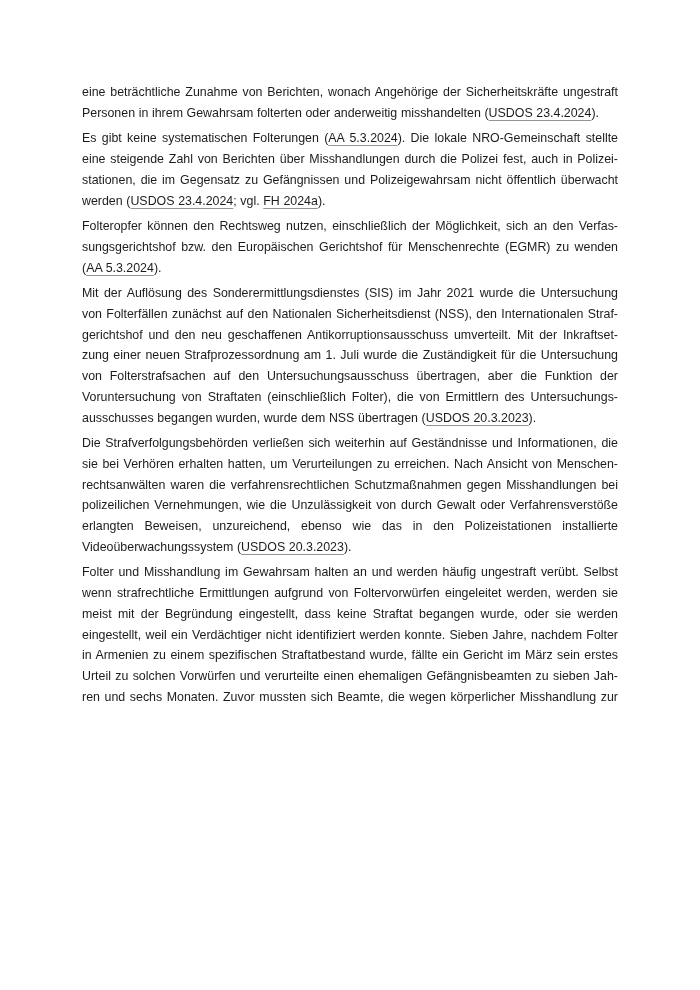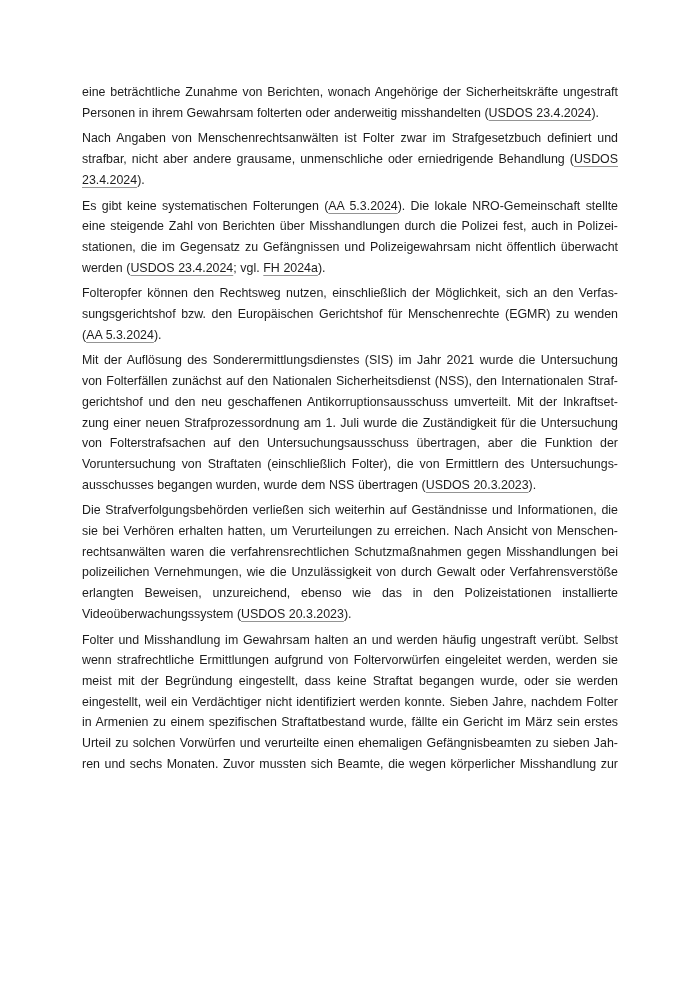--- a/index.html
+++ b/index.html
@@ -52,21 +52,20 @@
     line-height: 20.7px;
     color: #1c1c1c;
   }
 </style>
 </head>
 <body>
 
 <div class="page">
   <div class="page-body" id="paragraphs">
       <p class="para"><span>eine beträchtliche Zunahme von Berichten, wonach Angehörige der Sicherheitskräfte ungestraft Personen in ihrem Gewahrsam folterten oder anderweitig misshandelten (</span><a class="citation" href="#">USDOS 23.4.2024</a><span>).</span></p>
-      <p class="para"><span>Nach Angaben von Menschenrechtsanwälten ist Folter zwar im Strafgesetzbuch definiert und strafbar, nicht aber andere grausame, unmenschliche oder erniedrigende Behandlung (</span><a class="citation" href="#">USDOS 23.4.2024</a><span>).</span></p>
       <p class="para"><span>Es gibt keine systematischen Folterungen (</span><a class="citation" href="#">AA 5.3.2024</a><span>). Die lokale NRO-Gemeinschaft stellte eine steigende Zahl von Berichten über Misshandlungen durch die Polizei fest, auch in Polizei­stationen, die im Gegensatz zu Gefängnissen und Polizeigewahrsam nicht öffentlich überwacht werden (</span><a class="citation" href="#">USDOS 23.4.2024</a><span>; vgl. </span><a class="citation" href="#">FH 2024a</a><span>).</span></p>
       <p class="para"><span>Folteropfer können den Rechtsweg nutzen, einschließlich der Möglichkeit, sich an den Verfas­sungsgerichtshof bzw. den Europäischen Gerichtshof für Menschenrechte (EGMR) zu wenden (</span><a class="citation" href="#">AA 5.3.2024</a><span>).</span></p>
       <p class="para"><span>Mit der Auflösung des Sonderermittlungsdienstes (SIS) im Jahr 2021 wurde die Untersuchung von Folterfällen zunächst auf den Nationalen Sicherheitsdienst (NSS), den Internationalen Straf­gerichtshof und den neu geschaffenen Antikorruptionsausschuss umverteilt. Mit der Inkraftset­zung einer neuen Strafprozessordnung am 1. Juli wurde die Zuständigkeit für die Untersuchung von Folterstrafsachen auf den Untersuchungsausschuss übertragen, aber die Funktion der Voruntersuchung von Straftaten (einschließlich Folter), die von Ermittlern des Untersuchungs­ausschusses begangen wurden, wurde dem NSS übertragen (</span><a class="citation" href="#">USDOS 20.3.2023</a><span>).</span></p>
       <p class="para"><span>Die Strafverfolgungsbehörden verließen sich weiterhin auf Geständnisse und Informationen, die sie bei Verhören erhalten hatten, um Verurteilungen zu erreichen. Nach Ansicht von Menschen­rechtsanwälten waren die verfahrensrechtlichen Schutzmaßnahmen gegen Misshandlungen bei polizeilichen Vernehmungen, wie die Unzulässigkeit von durch Gewalt oder Verfahrensver­stöße erlangten Beweisen, unzureichend, ebenso wie das in den Polizeistationen installierte Videoüberwachungssystem (</span><a class="citation" href="#">USDOS 20.3.2023</a><span>).</span></p>
       <p class="para continued"><span>Folter und Misshandlung im Gewahrsam halten an und werden häufig ungestraft verübt. Selbst wenn strafrechtliche Ermittlungen aufgrund von Foltervorwürfen eingeleitet werden, werden sie meist mit der Begründung eingestellt, dass keine Straftat begangen wurde, oder sie werden eingestellt, weil ein Verdächtiger nicht identifiziert werden konnte. Sieben Jahre, nachdem Folter in Armenien zu einem spezifischen Straftatbestand wurde, fällte ein Gericht im März sein erstes Urteil zu solchen Vorwürfen und verurteilte einen ehemaligen Gefängnisbeamten zu sieben Jah­ren und sechs Monaten. Zuvor mussten sich Beamte, die wegen körperlicher Misshandlung zur</span></p>
     </div>
   <div class="page-footer">17</div>
 </div>
 
 </body></html>

